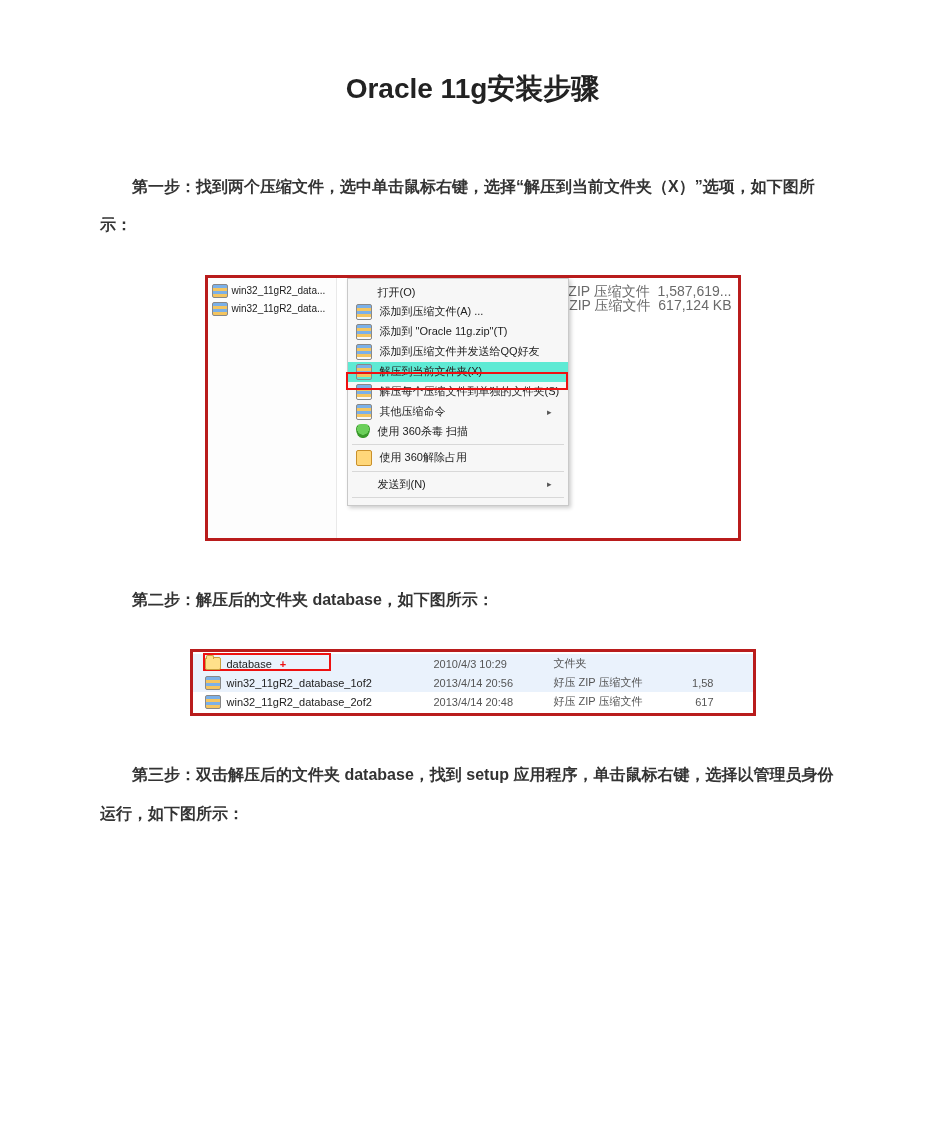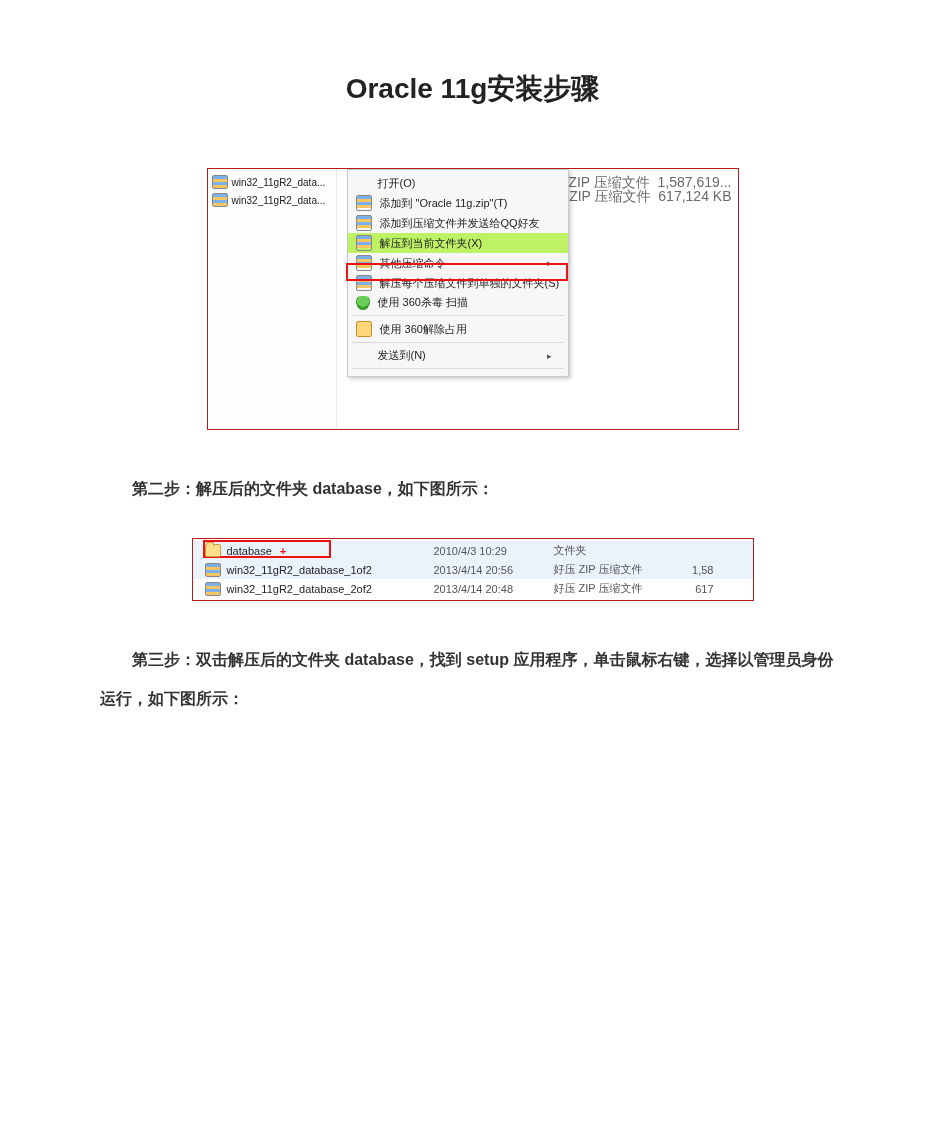--- a/index.html
+++ b/index.html
@@ -1,33 +1,33 @@
 <!DOCTYPE html>
 <html><head>
 <meta charset="utf-8">
 <style>
   html,body{margin:0;padding:0;background:#fff;font-family:"Microsoft YaHei","SimSun",Arial,sans-serif;color:#333;}
   .page{width:945px;height:848px;box-sizing:border-box;padding:70px 100px 0 100px;}
   h1{font-size:28px;font-weight:700;text-align:center;margin:0 0 60px 0;color:#222;}
   .para{font-size:16px;font-weight:700;line-height:2.4;color:#333;margin:0 0 30px 0;}
   .para .indent{display:inline-block;width:2em;}
   
-  .shot{border:1px solid #b91c1c;background:#fff;margin:0 auto 40px auto;}
+  .shot{border:3px solid #b91c1c;background:#fff;margin:0 auto 40px auto;}
   .shot1{width:530px;height:260px;display:flex;overflow:hidden;position:relative;}
   .s1-left{flex:0 0 120px;border-right:1px solid #e9e9e9;padding:6px 4px;background:#fdfdfd;}
   .filerow{display:flex;align-items:center;gap:4px;font-size:10px;color:#1a1a1a;margin-bottom:4px;white-space:nowrap;}
   .fileicon{flex:none;}
   .s1-right{flex:1 1 auto;position:relative;padding:6px 6px 6px 0;}
   .zipinfo{position:absolute;top:6px;right:6px;text-align:right;font-size:14px;color:#6a6a6a;white-space:nowrap;}
   .zipinfo div{line-height:14px;}
   .ctxmenu{position:absolute;left:10px;top:0;width:220px;background:#f7f7f7;border:1px solid #c9c9c9;box-shadow:2px 2px 4px rgba(0,0,0,.2);padding:4px 0;}
   .ctxmenu .mi{display:flex;align-items:center;gap:8px;font-size:11px;color:#222;padding:2px 16px 2px 8px;white-space:nowrap;}
   .ctxmenu .mi.sub::after{content:"▸";margin-left:auto;font-size:9px;color:#555;}
   .ctxmenu .sep{height:1px;background:#d8d8d8;margin:3px 4px;}
-  .ctxmenu .hl{background:#bef264;}
+  .ctxmenu .hl{background:#5eead4;}
   .redbox{position:absolute;border:2px solid #e11;box-sizing:border-box;pointer-events:none;}
   .redbox.r1{left:9px;top:94px;width:222px;height:18px;}
   .mi .ico{width:14px;height:14px;flex:none;}
   
   .ico-arch{display:inline-block;width:14px;height:12px;background:
       linear-gradient(#7bb0e8,#7bb0e8) 0 0/14px 3px no-repeat,
       linear-gradient(#f4c560,#f4c560) 0 3px/14px 3px no-repeat,
       linear-gradient(#7bb0e8,#7bb0e8) 0 6px/14px 3px no-repeat,
       linear-gradient(#f4c560,#f4c560) 0 9px/14px 3px no-repeat;
       border:1px solid #888;border-radius:2px;}
@@ -47,20 +47,21 @@
   .shot2 .redbox{left:10px;top:1px;width:128px;height:18px;}
   .shot2{position:relative;padding:2px 0;}
   .plus{color:#e11;font-weight:700;margin-left:2px;}
 </style>
 </head>
 <body>
 
 <div class="page">
   <h1>Oracle 11g安装步骤</h1>
 
+  <p class="para"><span class="indent"></span><span>第一步：找到两个压缩文件，选中单击鼠标右键，选择“解压到当前文件夹（X）”选项，如下图所示：</span></p>
 
   <div class="shot shot1">
     <div class="s1-left" id="s1-left">
         <div class="filerow">
           <span class="ico-arch fileicon"></span>
           <span>win32_11gR2_data...</span>
         </div>
         <div class="filerow">
           <span class="ico-arch fileicon"></span>
           <span>win32_11gR2_data...</span>
@@ -71,37 +72,41 @@
           <div><span>ZIP 压缩文件</span>&nbsp;&nbsp;<span>1,587,619...</span></div>
           <div><span>ZIP 压缩文件</span>&nbsp;&nbsp;<span>617,124 KB</span></div>
         </div>
       <div class="ctxmenu" id="ctxmenu">
           <div class="mi">
             <span class="ico"></span>
             <span>打开(O)</span>
           </div>
           <div class="mi">
             <span class="ico-arch ico"></span>
+            <span>添加到压缩文件(A) ...</span>
+          </div>
+          <div class="mi">
+            <span class="ico-arch ico"></span>
             <span>添加到 "Oracle 11g.zip"(T)</span>
           </div>
           <div class="mi">
             <span class="ico-arch ico"></span>
             <span>添加到压缩文件并发送给QQ好友</span>
           </div>
           <div class="mi hl">
             <span class="ico-arch ico"></span>
             <span>解压到当前文件夹(X)</span>
           </div>
+          <div class="mi">
+            <span class="ico-arch ico"></span>
+            <span>解压每个压缩文件到单独的文件夹(S)</span>
+          </div>
           <div class="mi sub">
             <span class="ico-arch ico"></span>
             <span>其他压缩命令</span>
-          </div>
-          <div class="mi">
-            <span class="ico-arch ico"></span>
-            <span>解压每个压缩文件到单独的文件夹(S)</span>
           </div>
           <div class="mi">
             <span class="ico-shield ico"></span>
             <span>使用 360杀毒 扫描</span>
           </div>
           <div class="sep"></div>
           <div class="mi">
             <span class="ico-lock ico"></span>
             <span>使用 360解除占用</span>
           </div>

